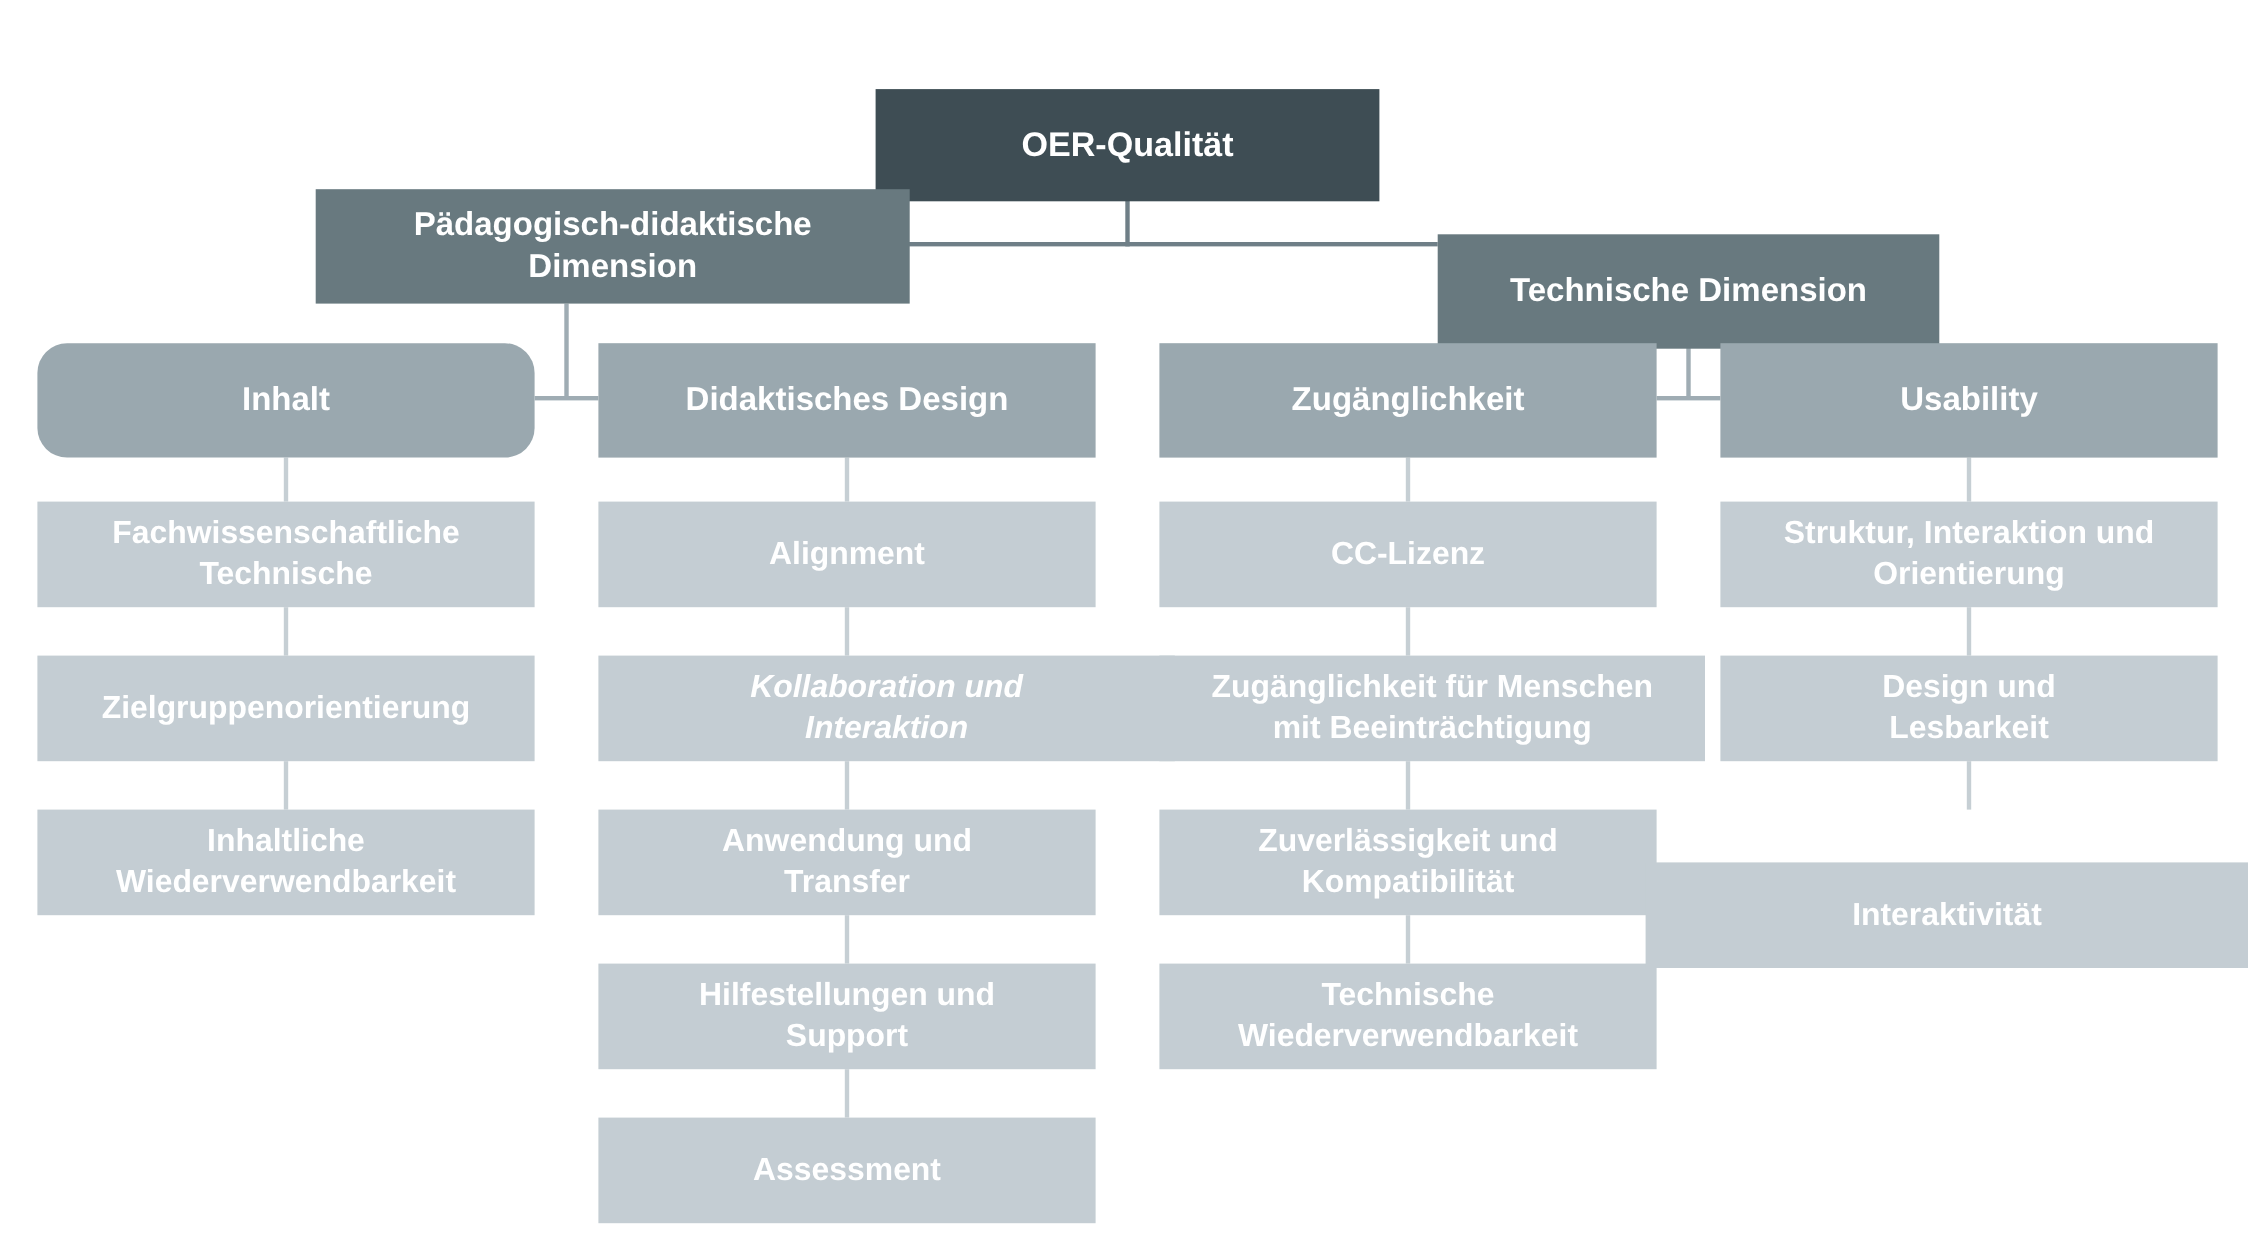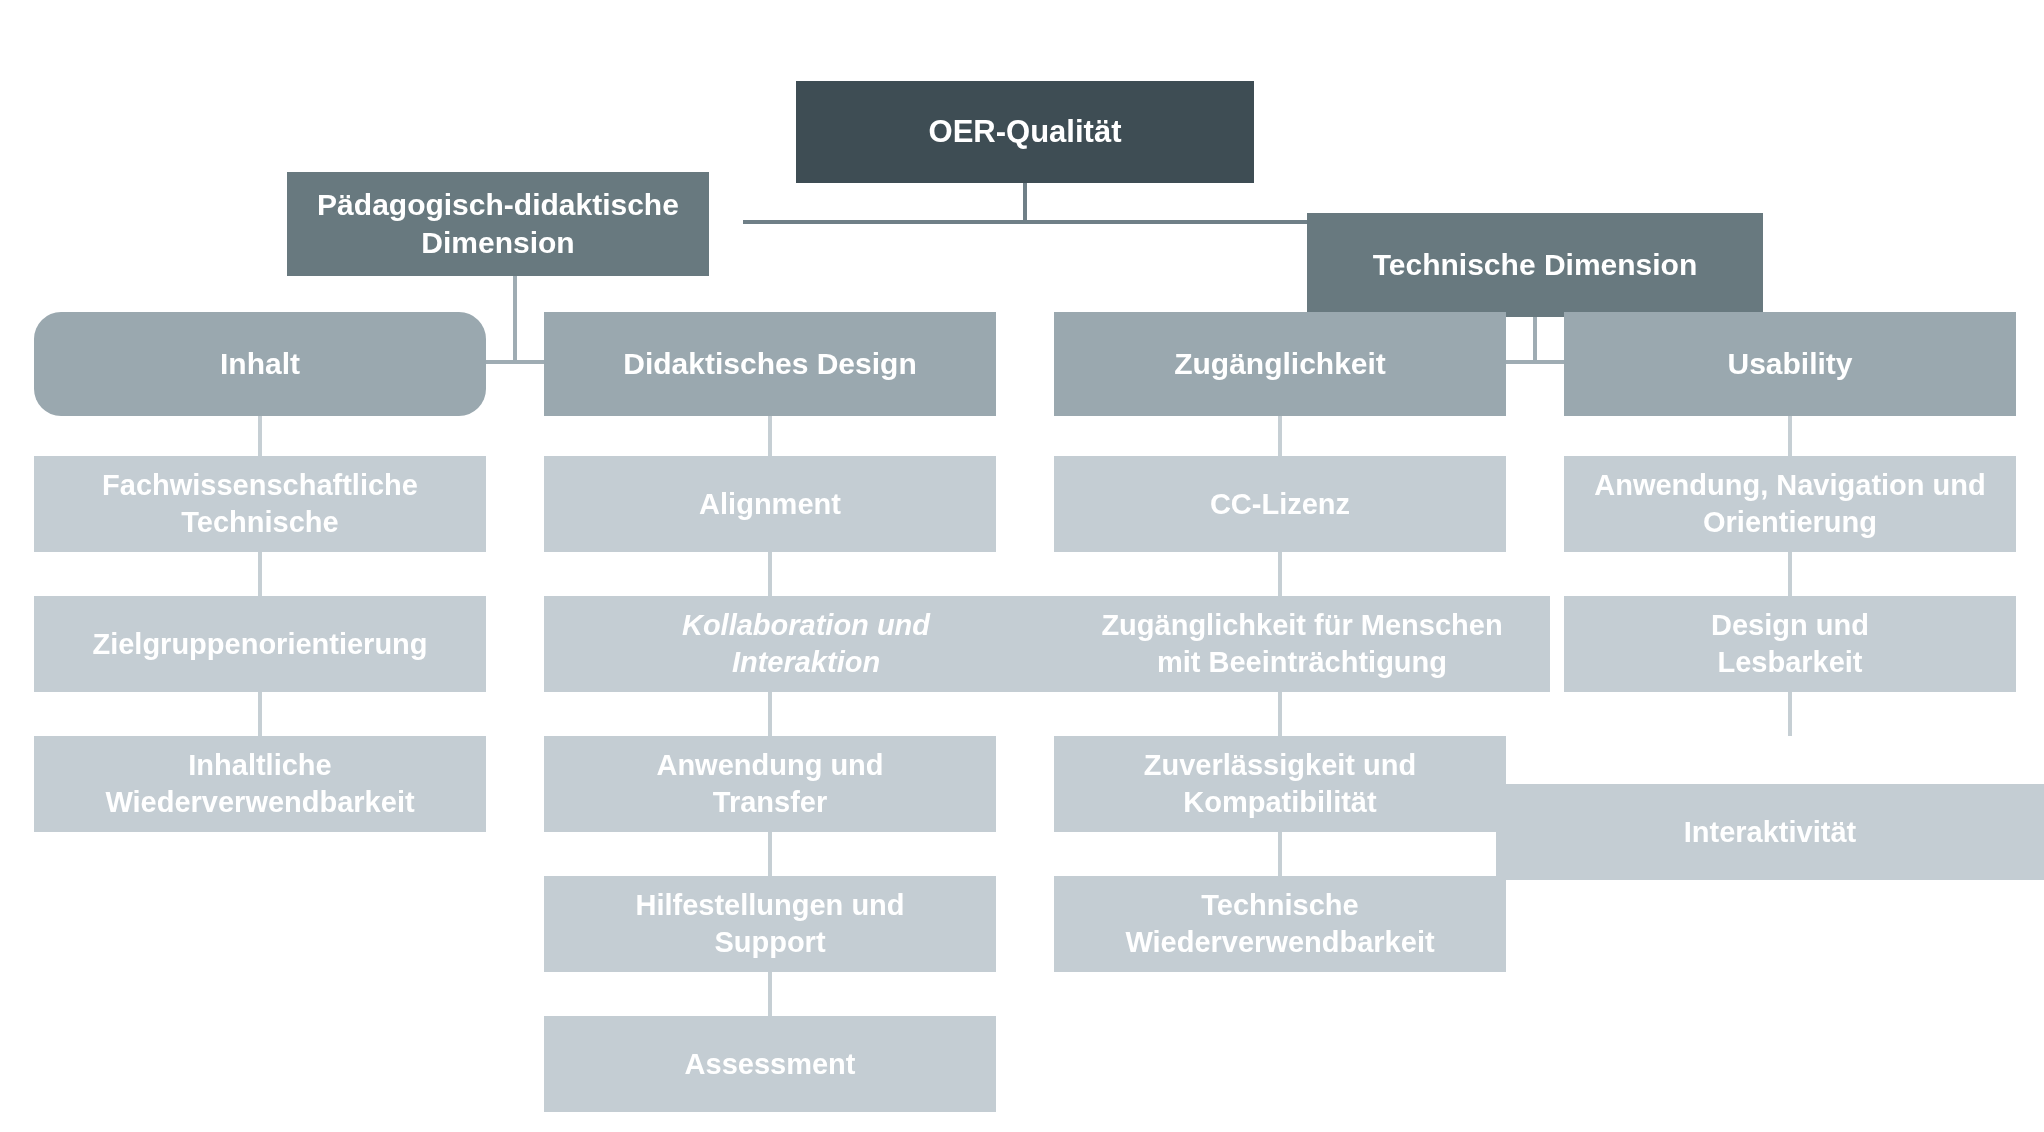--- a/index.html
+++ b/index.html
@@ -61,21 +61,21 @@
   <div class="conn light" style="left:1278px; top:832px; width:4px; height:44px;"></div>
 
   <div class="conn light" style="left:1788px; top:416px; width:4px; height:40px;"></div>
   <div class="conn light" style="left:1788px; top:552px; width:4px; height:44px;"></div>
   <div class="conn light" style="left:1788px; top:692px; width:4px; height:44px;"></div>
 
   <div class="box level1" style="left:796px; top:33px; width:458px; height:102px;">
     <div>OER-Qualität</div>
   </div>
 
-  <div class="box level2" style="left:287px; top:172px; width:422px; height:104px;">
+  <div class="box level2" style="left:287px; top:172px; width:540px; height:104px;">
     <div>Pädagogisch-didaktische</div>
     <div>Dimension</div>
   </div>
   <div class="box level2" style="left:1307px; top:172px; width:456px; height:104px;margin-top:41px;">
     <div>Technische Dimension</div>
   </div>
 
   <div class="box level3" style="left:34px; top:312px; width:452px; height:104px;border-radius:27px;">
     <div>Inhalt</div>
   </div>
@@ -130,21 +130,21 @@
   <div class="box level4" style="left:1054px; top:736px; width:452px; height:96px;">
     <div>Zuverlässigkeit und</div>
     <div>Kompatibilität</div>
   </div>
   <div class="box level4" style="left:1054px; top:876px; width:452px; height:96px;">
     <div>Technische</div>
     <div>Wiederverwendbarkeit</div>
   </div>
 
   <div class="box level4" style="left:1564px; top:456px; width:452px; height:96px;">
-    <div>Anwendung, Navigation und</div>
+    <div>Struktur, Interaktion und</div>
     <div>Orientierung</div>
   </div>
   <div class="box level4" style="left:1564px; top:596px; width:452px; height:96px;">
     <div>Design und</div>
     <div>Lesbarkeit</div>
   </div>
   <div class="box level4" style="left:1496px; top:736px; width:548px; height:96px;margin-top:48px;">
     <div>Interaktivität</div>
   </div>
 

